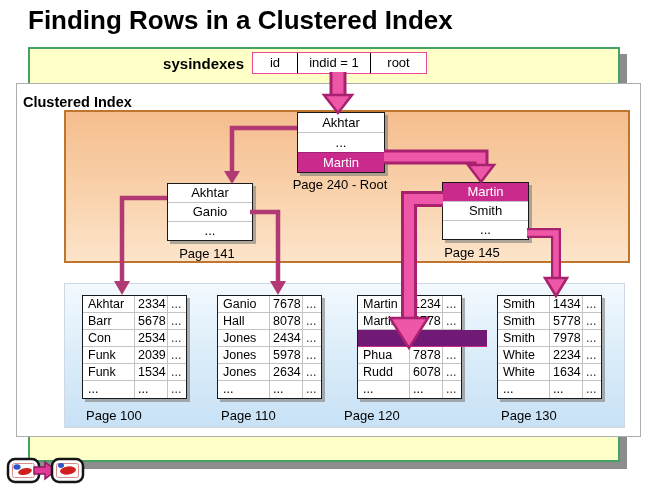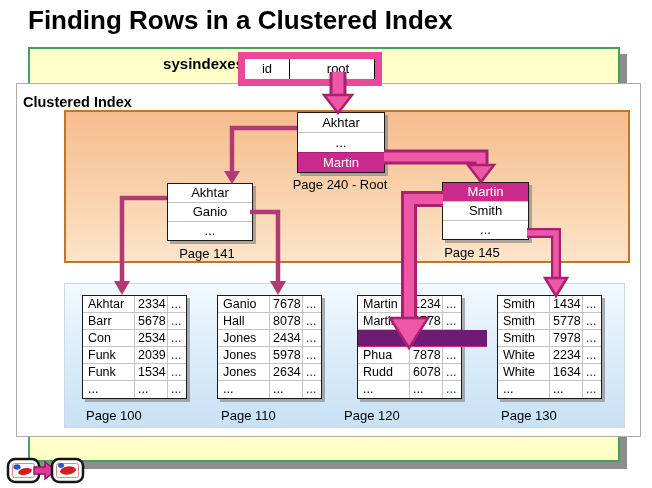--- a/index.html
+++ b/index.html
@@ -5,21 +5,21 @@
   html,body{margin:0;padding:0;}
   body{width:652px;height:488px;position:relative;overflow:hidden;background:#fff;
        font-family:"Liberation Sans", sans-serif;color:#000;}
   .abs{position:absolute;}
   .title{left:28px;top:5px;font-size:26px;font-weight:bold;white-space:nowrap;z-index:2;}
   .band{left:28px;top:47px;width:588px;height:411px;background:#ffffc8;
         border:2px solid #44a065;box-shadow:7px 7px 0 #8d8d8d;z-index:0;}
   .panel{left:16px;top:83px;width:623px;height:352px;background:#fff;
          border:1px solid #adadad;z-index:1;}
   .sysx-label{left:120px;top:55px;width:124px;text-align:right;font-size:15px;font-weight:bold;z-index:2;}
-  .sysx{left:238px;top:52px;display:flex;z-index:2;background:#fff;border:7px solid #ec4899;gap:12px;}
+  .sysx{left:252px;top:52px;display:flex;z-index:2;background:#fff;border:1px solid #ec4899;}
   .sysx div{line-height:20px;height:20px;text-align:center;font-size:13px;border-right:1px solid #000;}
   .sysx div:nth-child(1){width:44px}
   .sysx div:nth-child(2){width:72px}
   .sysx div:nth-child(3){width:55px;border-right:none}
   .ci-label{left:23px;top:87px;font-size:14.5px;font-weight:bold;z-index:2;margin-top:7px;}
   .orange{left:64px;top:110px;width:562px;height:149px;z-index:2;
           background:linear-gradient(180deg,#f5bd8e 0%,#f9d2ac 55%,#fce4ca 100%);
           border:2px solid #c0752c;}
   .blue{left:64px;top:283px;width:559px;height:143px;z-index:2;
         background:linear-gradient(180deg,#f3f9fe 0%,#ddeefa 45%,#c8e1f5 100%);
@@ -48,20 +48,21 @@
 <body>
 
 <div class="abs title">Finding Rows in a Clustered Index</div>
 
 <div class="abs band"></div>
 <div class="abs panel"></div>
 
 <div class="abs sysx-label">sysindexes</div>
 <div class="abs sysx">
   <div>id</div>
+  <div>indid = 1</div>
   <div>root</div>
 </div>
 
 <div class="abs ci-label">Clustered Index</div>
 
 <div class="abs orange"></div>
 <div class="abs blue"></div>
 
 <div class="abs node" style="left:297px;top:112px;width:86px;">
   <div class="nrow">Akhtar</div>

